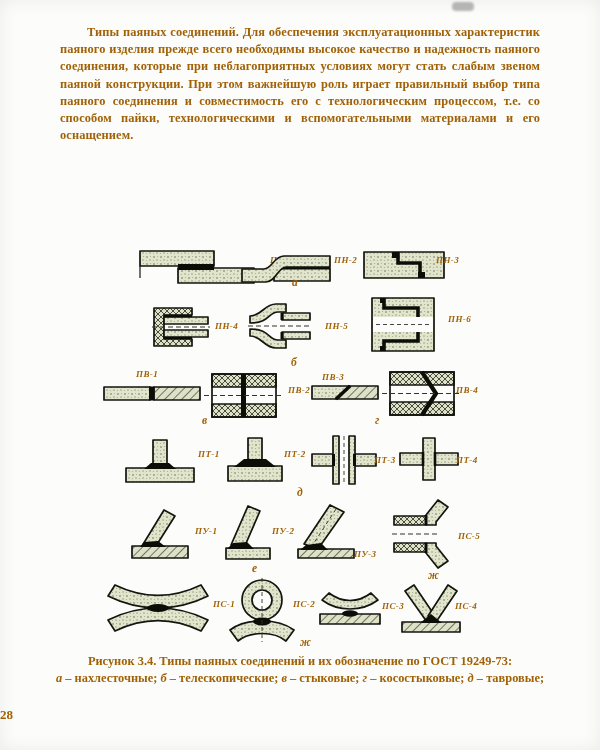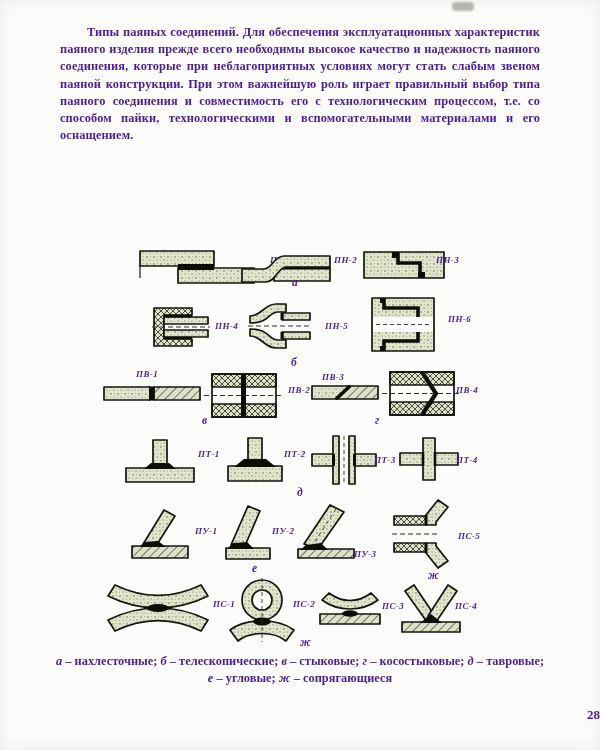--- a/index.html
+++ b/index.html
@@ -1,17 +1,17 @@
 <!DOCTYPE html>
 <html><head>
 <meta charset="utf-8">
 <style>
   html,body{margin:0;padding:0;background:#e9e9e7;}
   #page{position:relative;width:600px;height:750px;background:#fcfcfa;overflow:hidden;
-        font-family:"Liberation Serif", serif;color:#4c1d95;
+        font-family:"Liberation Serif", serif;color:#a16207;
         box-shadow:inset 0 0 18px rgba(0,0,0,.07);}
   
   #textblock{position:absolute;left:60px;top:24px;width:480px;text-align:justify;
              font-size:12.4px;line-height:17.2px;font-weight:700;letter-spacing:.1px;}
   #textblock p{margin:0;text-indent:27px;}
   
   .jl{position:absolute;font-size:9px;font-weight:700;font-style:italic;letter-spacing:.4px;white-space:nowrap;}
   .gl{position:absolute;font-size:11.5px;font-weight:700;font-style:italic;}
   .dg{position:absolute;}
   .st{fill:url(#stip);stroke:#15150f;stroke-width:1.7;stroke-linejoin:round;}
@@ -19,21 +19,21 @@
   .h2{fill:url(#hat2);stroke:#15150f;stroke-width:1.7;stroke-linejoin:round;}
   .sm{fill:#0d0d08;stroke:none;}
   .seamln{stroke:#0d0d08;stroke-width:3.6;fill:none;}
   .dash{stroke:#33332a;stroke-width:1;stroke-dasharray:5 3;fill:none;}
   .cdash{stroke:#33332a;stroke-width:.9;stroke-dasharray:4 3;fill:none;}
   
   #caption{position:absolute;left:30px;top:653px;width:540px;text-align:center;
            font-size:12.4px;line-height:16.8px;font-weight:700;}
   .cl{font-style:italic;}
   
-  #pagenum{position:absolute;left:0;top:707px;width:600px;text-align:right;
+  #pagenum{position:absolute;left:0;top:707px;width:600px;text-align:left;
            font-size:13px;font-weight:700;}
   
   #smudge{position:absolute;left:452px;top:2px;width:22px;height:9px;background:#80807c;
           opacity:.55;border-radius:4px;filter:blur(1px);}
 </style>
 </head>
 <body>
 
 <div id="page">
 
@@ -258,19 +258,19 @@
       <path class="st" d="M5,7 L14,1 L35,32 L27,38 Z"></path>
       <path class="st" d="M48,1 L57,7 L36,38 L28,32 Z"></path>
       <path class="sm" d="M20,39 L42,39 L31,30 Z"></path>
     </svg>
     <span class="jl" style="left:455px;top:601px">ПС-4</span>
 
     <span class="gl" style="left:300px;top:636px">ж</span>
   </div>
 
   <div id="caption">
+    <div>Рисунок 3.4. Типы паяных соединений и их обозначение по ГОСТ 19249-73:</div>
     <div><span class="cl">а</span><span> – нахлесточные; </span><span class="cl">б</span><span> – телескопические; </span><span class="cl">в</span><span> – стыковые; </span><span class="cl">г</span><span> – косостыковые; </span><span class="cl">д</span><span> – тавровые;</span></div>
-    <div><span class="cl">е</span><span> – угловые; </span><span class="cl">ж</span><span> – сопрягающиеся</span></div>
   </div>
 
   <div id="pagenum">28</div>
 
 </div>
 
 </body></html>

